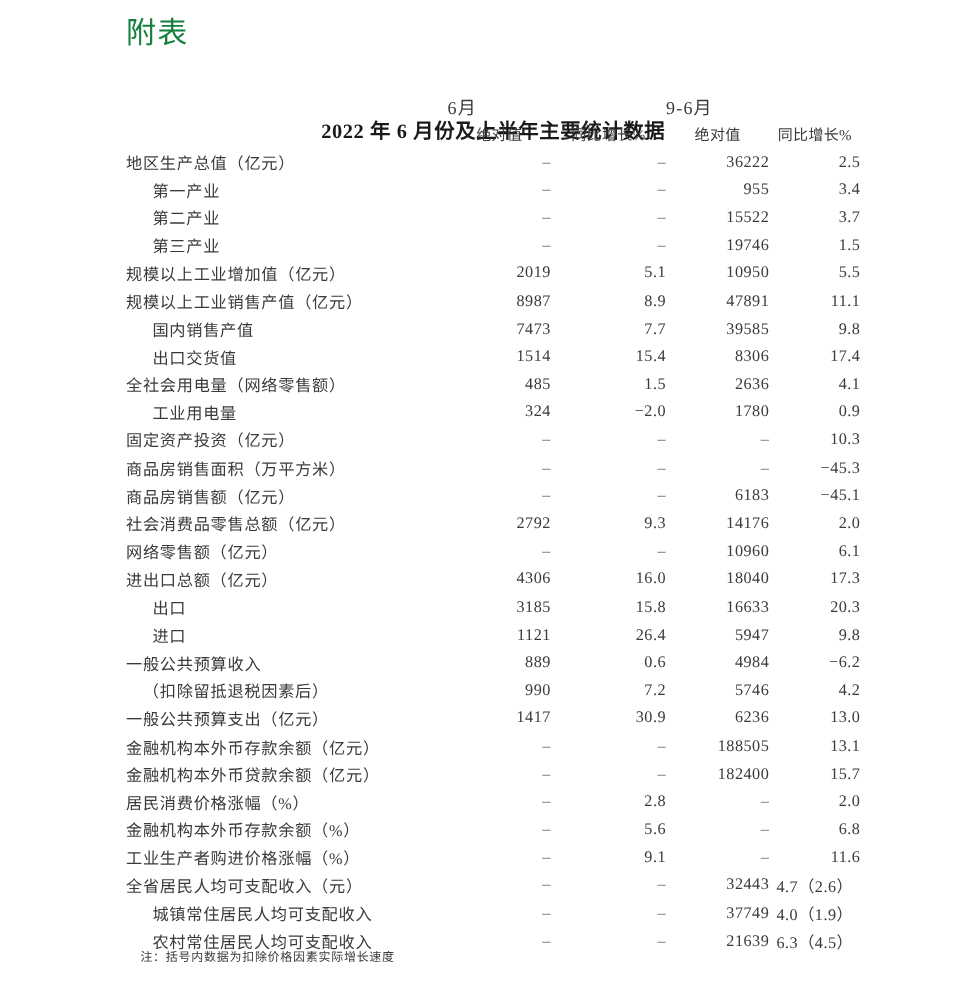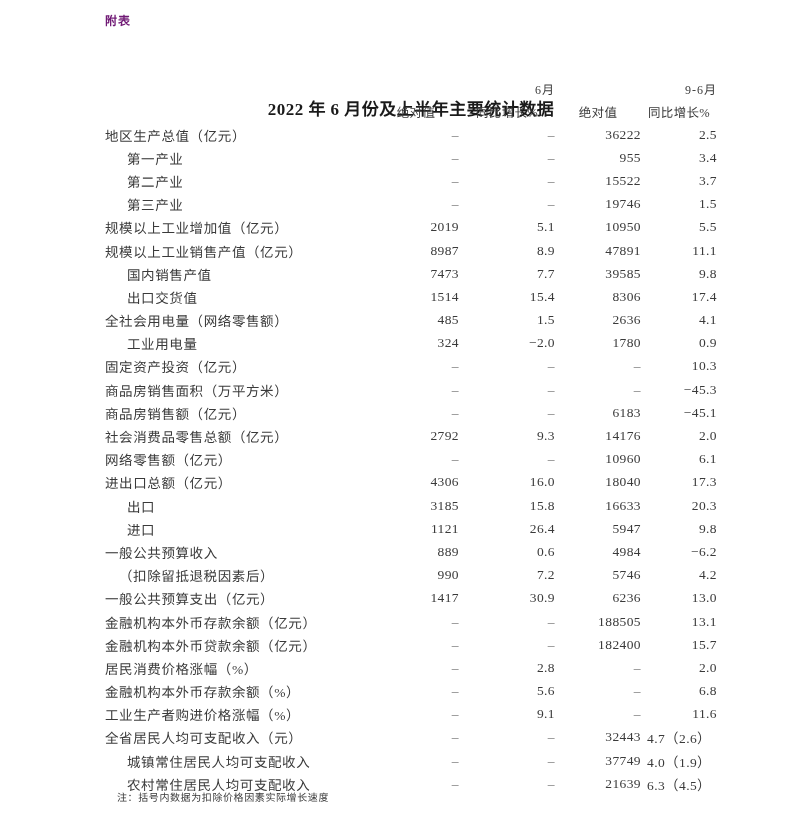--- a/index.html
+++ b/index.html
@@ -19,24 +19,24 @@
   .page {
     position: relative;
     width: 800px;
     height: 838px;
     box-sizing: border-box;
   }
   .doc-heading {
     position: absolute;
     left: 105px;
     top: 14px;
-    font-size: 12px;
-    font-weight: 700;
+    font-size: 25px;
+    font-weight: 400;
     letter-spacing: 1px;
-    color: #701a75;
+    color: #15803d;
     line-height: 1.2;
   }
   .table-title {
     position: absolute;
     left: 105px;
     top: 48px;
     width: 612px;
     text-align: center;
     font-size: 17px;
     font-weight: 700;
@@ -69,23 +69,23 @@
     vertical-align: middle;
     font-weight: 400;
   }
   
   tr.top-rule > * { border-top: 1.4px solid #3a3a3a; }
   tr.head-sub > * { border-top: 0.8px solid #8c8c8c; }
   tr.body-start > * { border-top: 1.4px solid #3a3a3a; }
   tr.last-row > * { border-bottom: 1.4px solid #3a3a3a; }
 
   th.grp {
-    text-align: right;
+    text-align: left;
     height: 22px;
-    font-size: 12px;
+    font-size: 15px;
     letter-spacing: 1px;
   }
   th.sub {
     text-align: center;
     height: 23px;
     font-size: 12.5px;
     letter-spacing: 0.3px;
   }
   th.blank { border: 0; }
 

